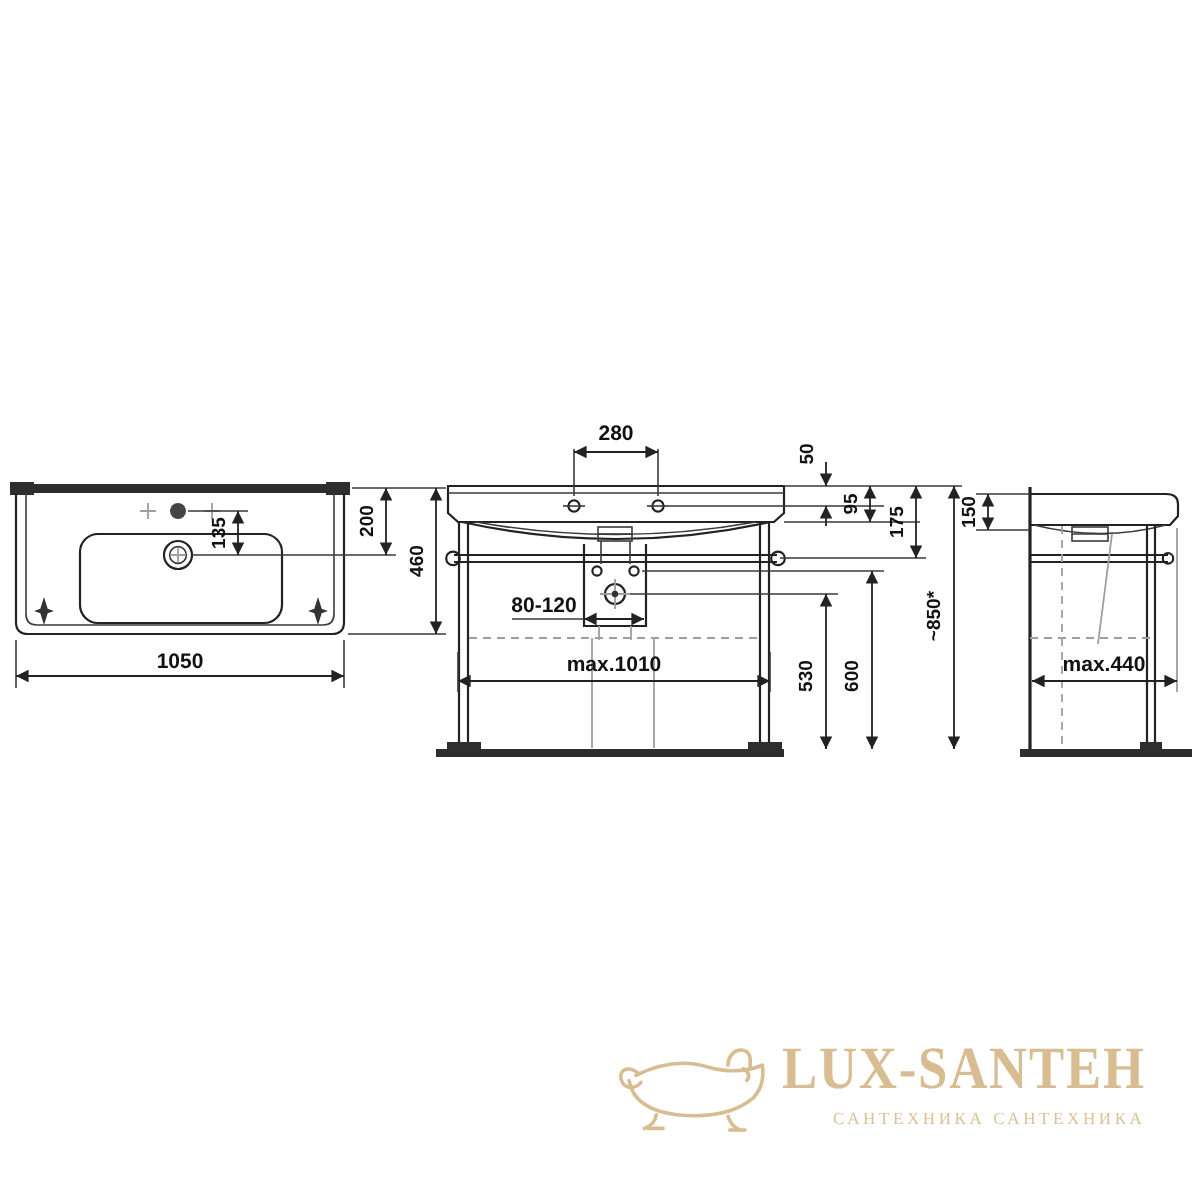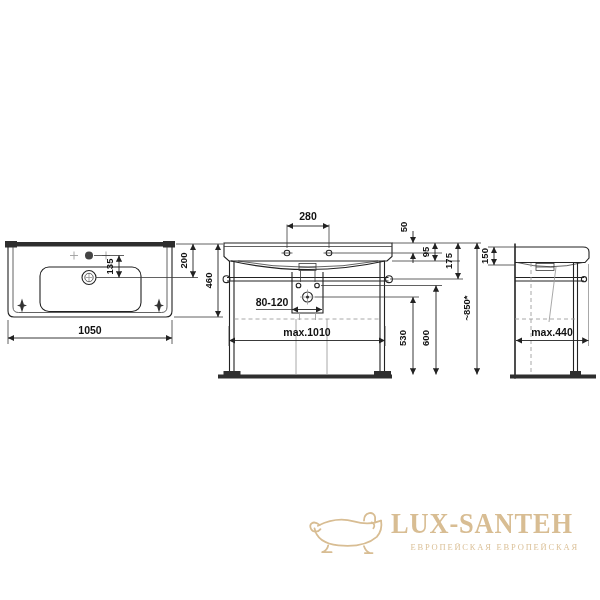--- a/index.html
+++ b/index.html
@@ -12,21 +12,21 @@
   .ln2  {stroke:#222;stroke-width:1.6;fill:none;}
   .thin {stroke:#3a3a3a;stroke-width:0.8;fill:none;}
   .dim  {stroke:#222;stroke-width:0.9;fill:none;}
   .gray {stroke:#9e9e9e;stroke-width:0.9;fill:none;}
   .dash {stroke-dasharray:4 3;}
   .solidfill{fill:#2e2e2e;stroke:none;}
   text.dl {font:bold 9.5px "Liberation Sans",sans-serif;fill:#111;}
   text.dlb{font:bold 10.5px "Liberation Sans",sans-serif;fill:#111;}
 
   
-  #logo{position:absolute;left:306px;top:490px;width:292px;height:80px;
+  #logo{position:absolute;left:306px;top:502px;width:292px;height:80px;
         display:flex;align-items:center;}
   #logo .txt{display:flex;flex-direction:column;align-items:center;}
   #brand{font-family:"Liberation Serif",serif;font-size:30px;font-weight:600;
          letter-spacing:1px;color:#d8bd93;white-space:nowrap;
          transform:scaleX(.88);transform-origin:left center;line-height:1;}
   #tagline{font-family:"Liberation Serif",serif;font-size:8.5px;
            letter-spacing:1.8px;color:#dcc29a;margin-top:4px;white-space:nowrap;}
 </style>
 </head>
 <body>
@@ -242,15 +242,15 @@
     <path d="M10,31 Q13,48 38,51 Q68,54 83,41 Q90,33 88,22"></path>
 
     <path d="M68,22 C68,12 80,10 81,18 L81,24"></path>
     <path d="M77,24 Q82,27 79,31"></path>
 
     <path d="M26,51 q-1,6 -7,8 M30,59 h-9"></path>
     <path d="M68,52 q2,6 7,8 M78,60 h-9"></path>
   </svg>
   <div class="txt">
     <div id="brand">LUX-SANTEH</div>
-    <div id="tagline">ЕВРОПЕЙСКАЯ ЕВРОПЕЙСКАЯ</div>
+    <div id="tagline">САНТЕХНИКА САНТЕХНИКА</div>
   </div>
 </div>
 
 </body></html>

